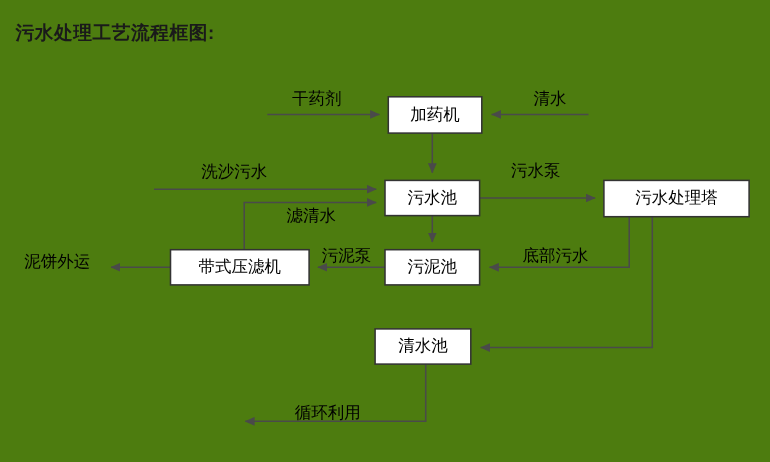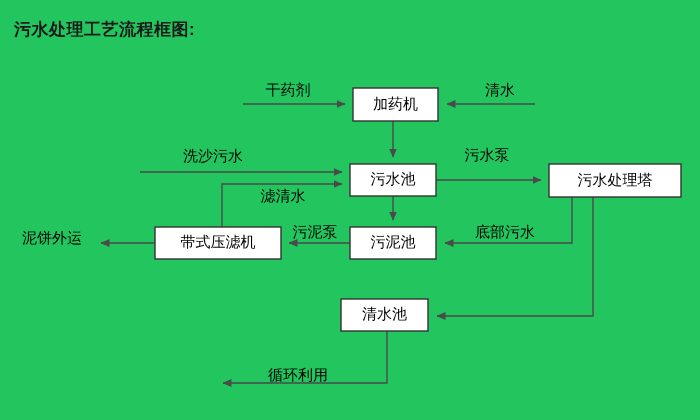--- a/index.html
+++ b/index.html
@@ -11,21 +11,21 @@
     width: 700px;
     height: 420px;
     font-family: "Liberation Sans", "DejaVu Sans", sans-serif;
     position: relative;
     overflow: hidden;
   }
   #diagram-root {
     position: relative;
     width: 700px;
     height: 420px;
-    background: #22c55e;
+    background: #4d7c0f;
   }
   .page-title {
     position: absolute;
     left: 14px;
     top: 18px;
     font-size: 17px;
     font-weight: bold;
     color: #1a1a1a;
     letter-spacing: 0.5px;
     white-space: nowrap;

